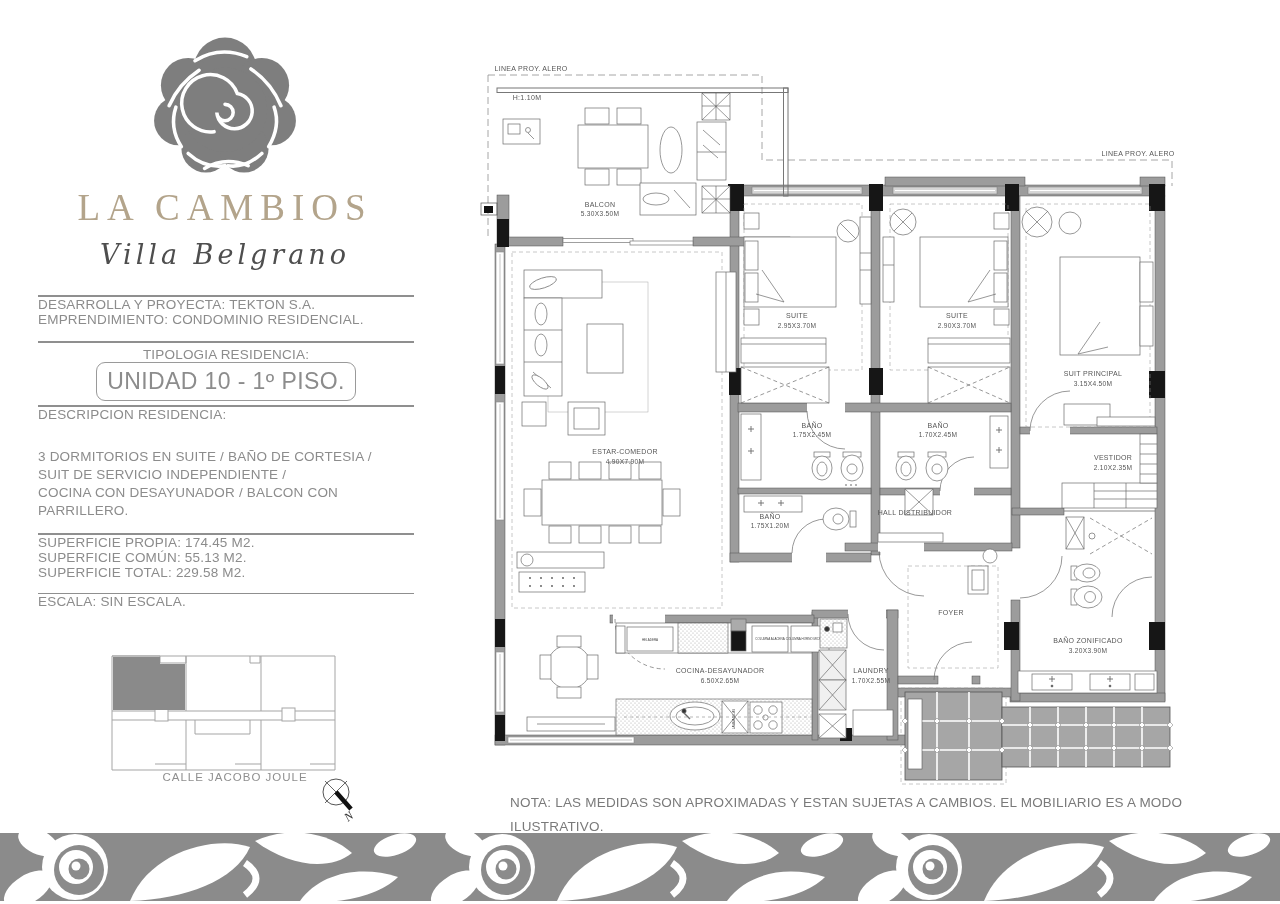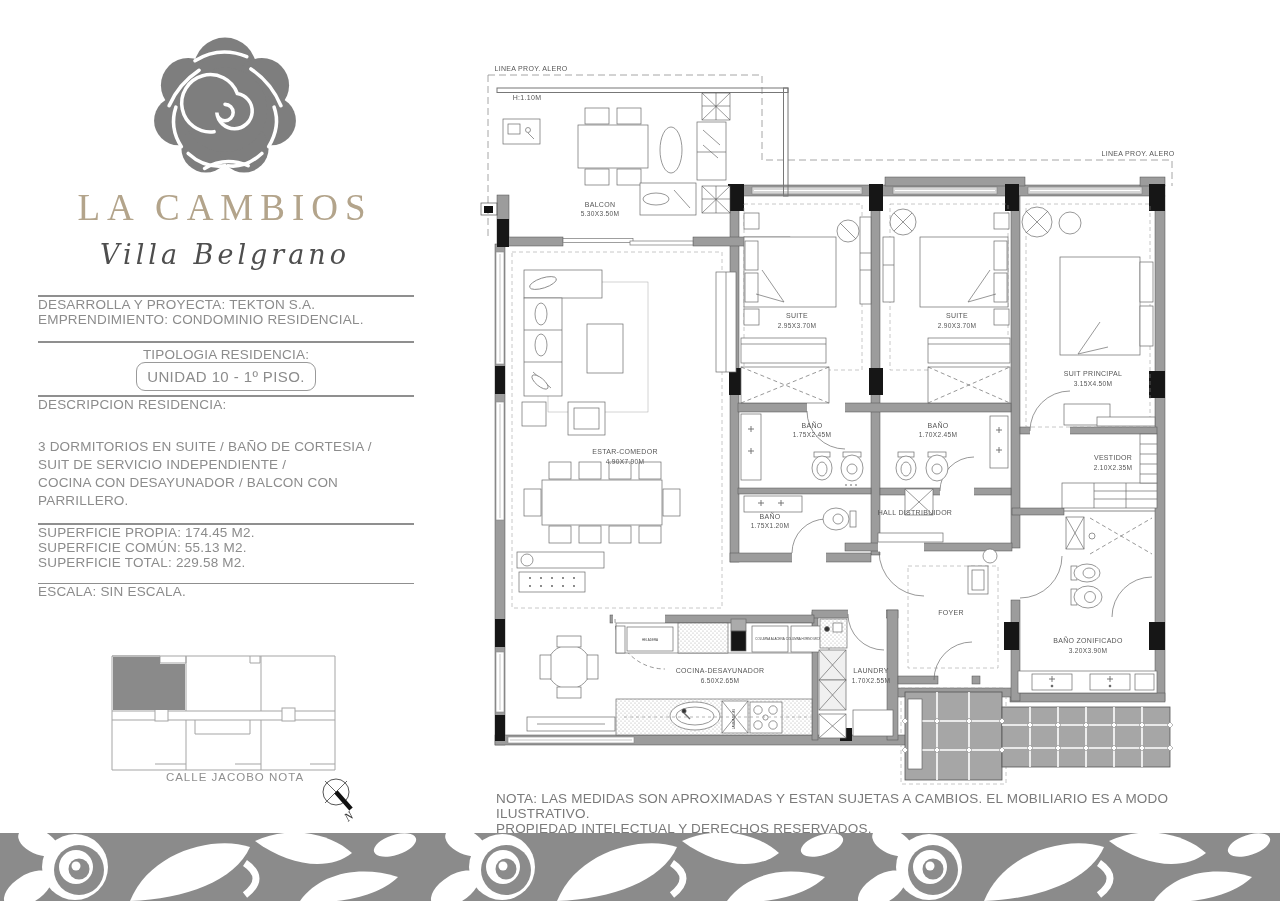--- a/index.html
+++ b/index.html
@@ -15,43 +15,43 @@
   .info-panel{position:absolute;left:38px;top:295px;width:376px;color:#8c8c8c;
               font-size:13.5px;letter-spacing:.2px;}
   .info-panel p{margin:0;}
   .rule{border-top:2px solid #8f8f8f;height:0;}
   .rule.thin{border-top-width:1px;}
   .ln-dev{margin-top:11px;}
   .ln-prj{margin-top:17px;}
   .rule.r2{margin-top:14px;}
   .typ-row{display:flex;align-items:center;justify-content:space-between;margin-top:4px;flex-direction:column;}
   .typ-val{border:1.5px solid #9a9a9a;border-radius:9px;padding:5px 10px;
-           font-size:15px;letter-spacing:.4px;color:#8c8c8c;}
+           font-size:23px;letter-spacing:.4px;color:#8c8c8c;}
   .rule.r3{margin-top:4px;}
   .ln-desc{margin-top:9px;}
   .desc-lines{margin-top:26px;line-height:18px;}
   .rule.r4{margin-top:13px;}
   .ln-sup1{margin-top:13px;}
   .ln-sup2,.ln-sup3{margin-top:18px;}
   .rule.r5{margin-top:13px;}
   .ln-esc{margin-top:7px;}
   
   .key-plan{position:absolute;left:100px;top:642px;}
   .street{position:absolute;left:135px;top:771px;width:200px;text-align:center;
           font-size:11.5px;letter-spacing:1px;color:#8f8f8f;}
   .compass{position:absolute;left:314px;top:772px;}
   
   .plan{position:absolute;left:478px;top:58px;}
   .lbl{font-family:"Liberation Sans",sans-serif;font-size:7px;fill:#565656;
        text-anchor:middle;letter-spacing:.3px;}
   .lbls{font-size:6.6px;}
   .tiny{font-family:"Liberation Sans",sans-serif;font-size:3px;fill:#444;text-anchor:middle;}
   
-  .note{position:absolute;left:496px;top:791px;width:740px;font-size:13.5px;
-        line-height:15px;color:#7a7a7a;letter-spacing:.2px;}
+  .note{position:absolute;left:510px;top:791px;width:740px;font-size:13.5px;
+        line-height:24px;color:#7a7a7a;letter-spacing:.2px;}
   .note p{margin:0;}
   
   .band{position:absolute;left:0;top:833px;}
 </style>
 </head>
 <body>
 
 <div id="sheet">
 
   <div class="brand">
@@ -114,21 +114,21 @@
       <path d="M86,14 V69 M161,14 V69"></path>
       <path d="M12,69 H235 M12,78 H235"></path>
       <path d="M86,78 V128 M161,78 V128"></path>
       <path d="M95,78 V92 H150 V78"></path>
       <rect x="55" y="66" width="13" height="13" fill="#fff"></rect>
       <rect x="182" y="66" width="13" height="13" fill="#fff"></rect>
       <path d="M55,122 H86 M135,122 H161 M210,122 H235"></path>
     </g>
     <path d="M13,15 H60 V22 H85 V68 H13 Z" fill="#8a8a8a"></path>
   </svg>
-  <div class="street">CALLE JACOBO NOTA</div>
+  <div class="street">CALLE JACOBO JOULE</div>
 
   <svg class="compass" width="56" height="62" viewBox="0 0 56 62">
     <circle cx="22" cy="20" r="13" fill="none" stroke="#555" stroke-width="1"></circle>
     <line x1="11" y1="9" x2="33" y2="31" stroke="#555" stroke-width=".9"></line>
     <line x1="33" y1="9" x2="11" y2="31" stroke="#555" stroke-width=".9"></line>
     <line x1="22" y1="20" x2="37" y2="37" stroke="#101010" stroke-width="4.6"></line>
     <text x="34" y="50" font-family="Liberation Serif,serif" font-style="italic" font-size="12" fill="#333" transform="rotate(-38 34 50)">N</text>
   </svg>
 
   <svg class="plan" width="702" height="730" viewBox="478 58 702 730">

